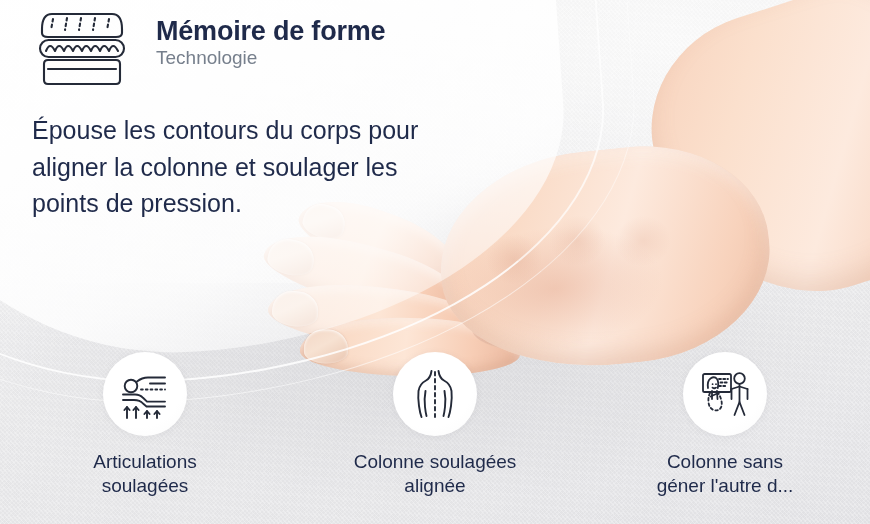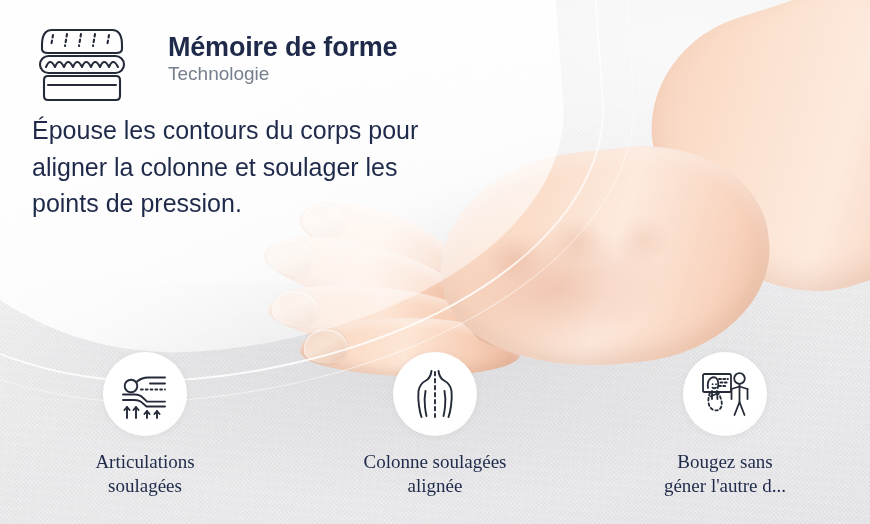--- a/index.html
+++ b/index.html
@@ -167,24 +167,24 @@
     border-bottom: 1px solid rgba(255,255,255,0.55);
     border-right: 1px solid rgba(255,255,255,0.45);
     transform: rotate(-4deg);
     z-index: 13;
     pointer-events: none;
   }
 
   
   .header {
     position: absolute;
-    left: 26px; top: 24px;
+    left: 26px; top: 8px;
     display: flex;
     align-items: flex-start;
-    gap: 30px;
+    gap: 18px;
     z-index: 20;
   }
   .mattress-icon { width: 112px; height: 82px; flex: none; }
   .header-text { padding-top: 9px; }
   .title {
     font-size: 27px;
     font-weight: bold;
     color: #1f2a4a;
     letter-spacing: -0.2px;
     line-height: 1.1;
@@ -207,21 +207,20 @@
     white-space: pre-line;
   }
 
   
   .features {
     position: absolute;
     left: 0; top: 352px;
     width: 870px;
     display: flex;
     z-index: 20;
-    font-family: Liberation Serif, serif;
   }
   .feature {
     flex: 1 1 0;
     display: flex;
     flex-direction: column;
     align-items: center;
   }
   .feature-circle {
     width: 84px; height: 84px;
     border-radius: 50%;
@@ -343,18 +342,18 @@
           <path d="M15 25 L15 33 M20 25 L20.5 33"></path>
           <path d="M13 27 Q11 31 11.5 36 Q12 42 16.5 44 Q21.5 45.5 24 41.5 Q25.5 38 24 33 Q22.5 28.5 20.5 26.5" stroke-dasharray="2.6 2.6"></path>
           <path d="M13.5 30.5 L22.5 26.5"></path>
           <circle cx="42.5" cy="12.5" r="5.3"></circle>
           <path d="M42.5 18 L42.5 36"></path>
           <path d="M34.5 23 L42.5 20.5 L50.5 23"></path>
           <path d="M42.5 36 L37.5 49 M42.5 36 L47.5 49"></path>
           <path d="M34.5 23 L34.5 33 M50.5 23 L50.5 33"></path>
         </svg>
       </div>
-      <div class="feature-label">Bougez sans
+      <div class="feature-label">Colonne sans
 géner l'autre d...</div>
     </div>
 
   </div>
 </div>
 
 </body></html>

